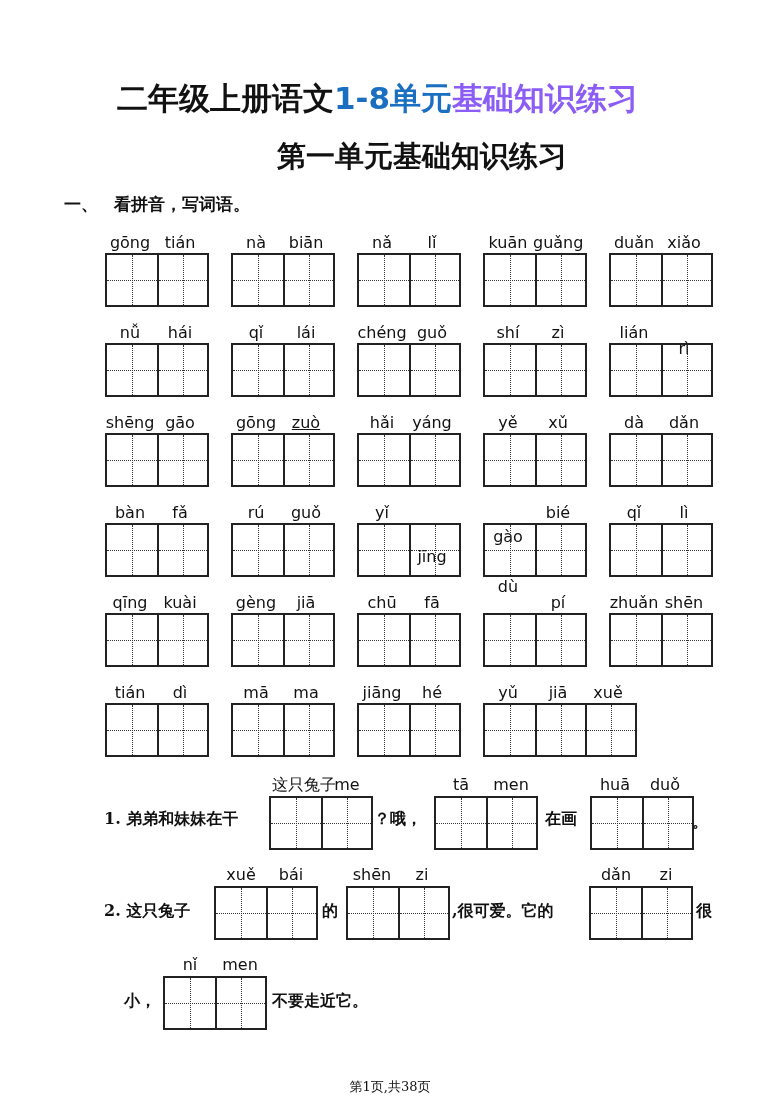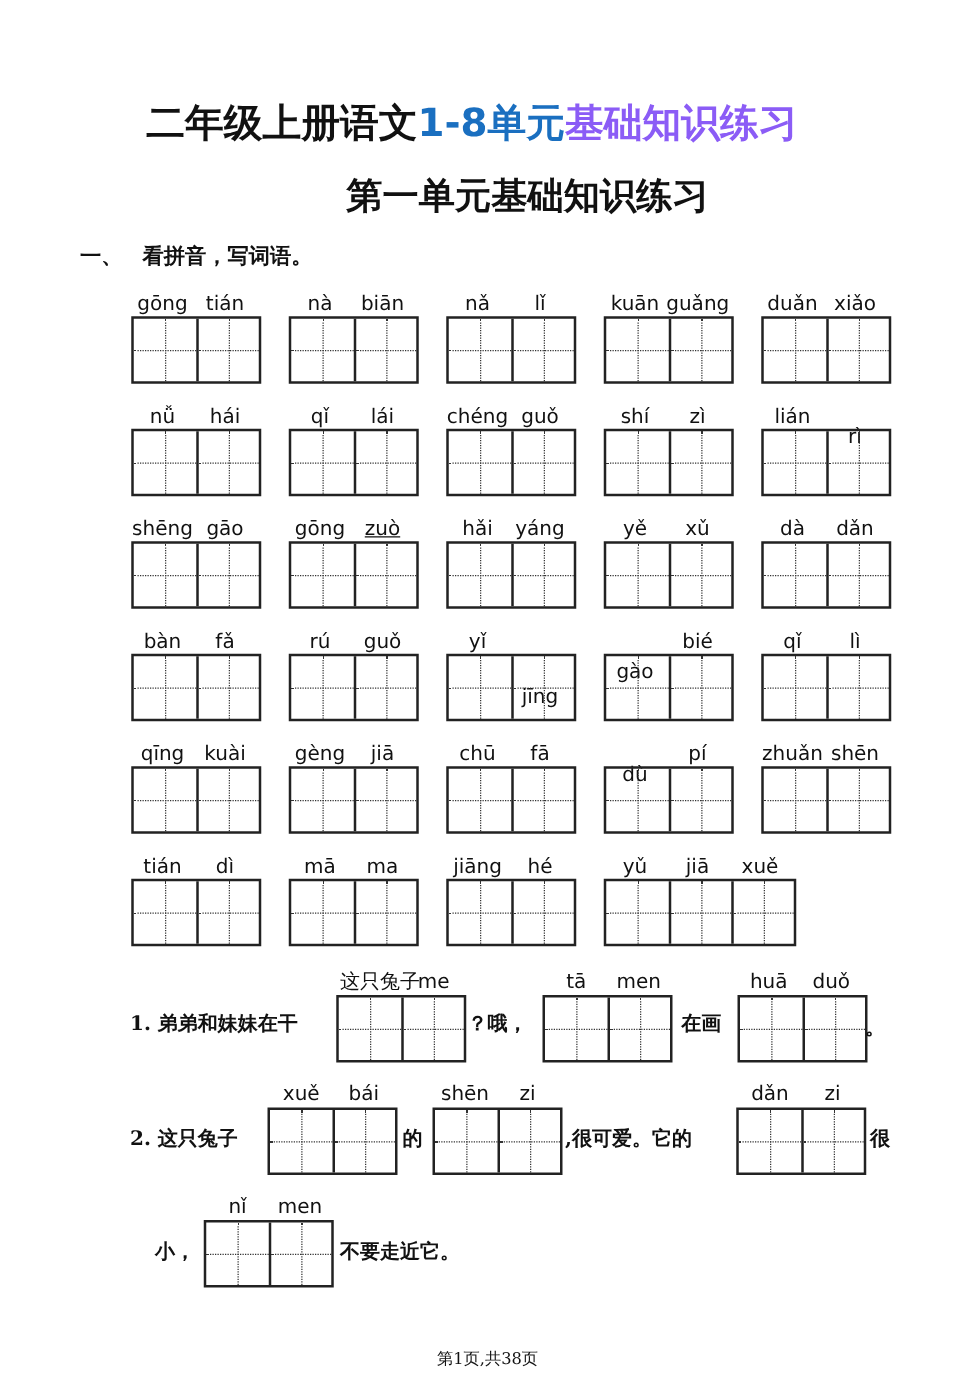--- a/index.html
+++ b/index.html
@@ -214,21 +214,21 @@
     </div>
     <div>
       <div class="pinyin" style="left: 357px; top: 593px; width: 50px;">chū</div>
       <div class="pinyin" style="left: 407px; top: 593px; width: 50px;">fā</div>
       <div class="boxes" style="left: 357px; top: 613px;">
         <div class="cell"></div>
         <div class="cell"></div>
       </div>
     </div>
     <div>
-      <div class="pinyin" style="left: 483px; top: 610px; width: 50px;">dù</div>
+      <div class="pinyin" style="left: 483px; top: 577px; width: 50px;">dù</div>
       <div class="pinyin" style="left: 533px; top: 593px; width: 50px;">pí</div>
       <div class="boxes" style="left: 483px; top: 613px;">
         <div class="cell"></div>
         <div class="cell"></div>
       </div>
     </div>
     <div>
       <div class="pinyin" style="left: 609px; top: 593px; width: 50px;">zhuǎn</div>
       <div class="pinyin" style="left: 659px; top: 593px; width: 50px;">shēn</div>
       <div class="boxes" style="left: 609px; top: 613px;">

